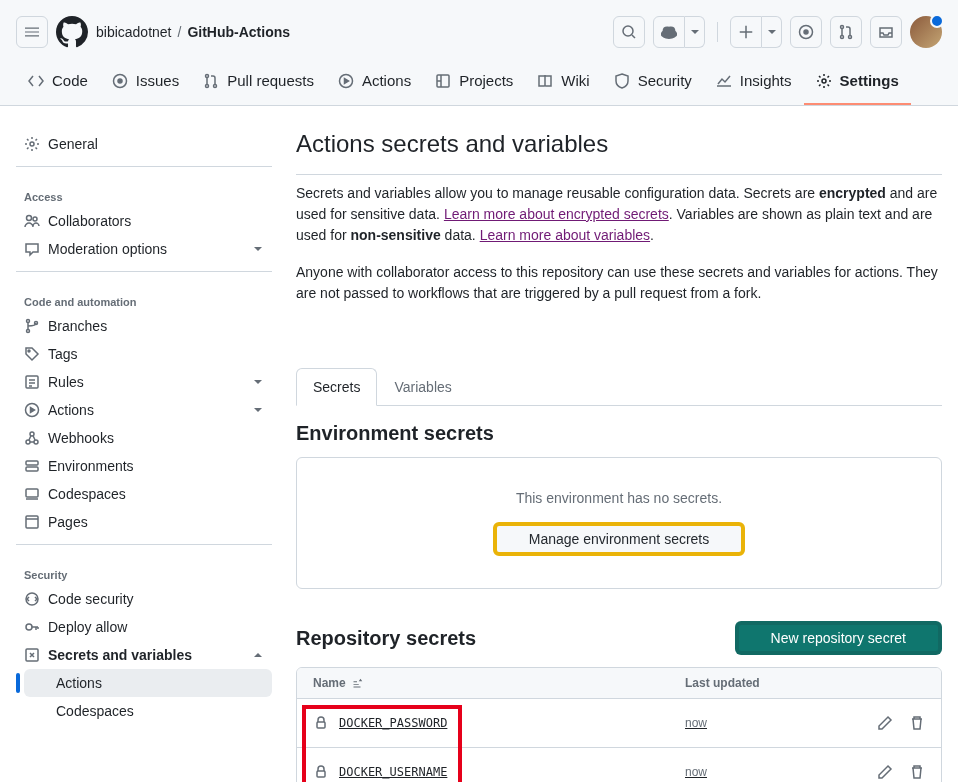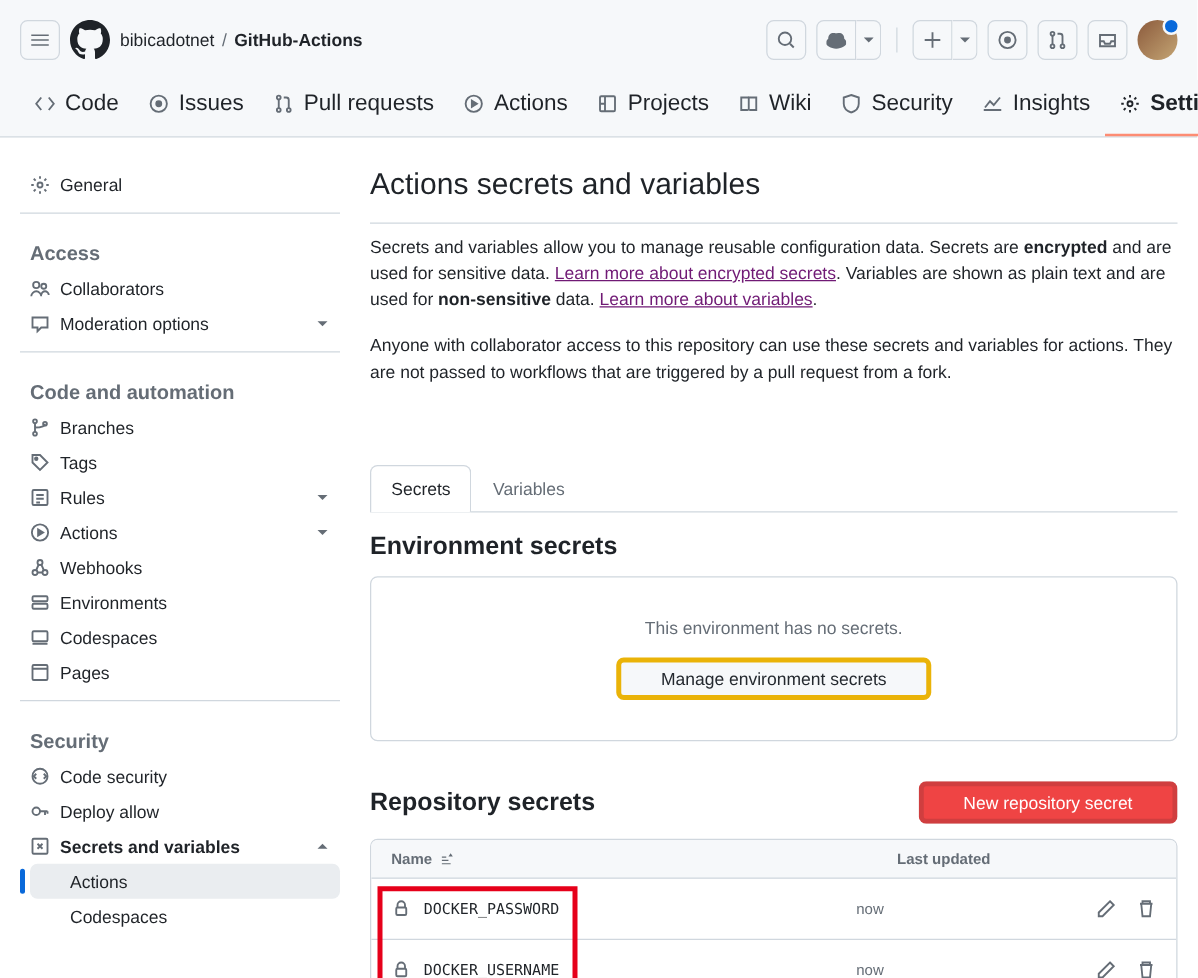--- a/index.html
+++ b/index.html
@@ -15,59 +15,59 @@
 .spacer { flex: 1; }
 .header-right { display: flex; align-items: center; gap: 8px; }
 .btn-group { display: flex; }
 .btn-group .icon-btn:first-child { border-radius: 6px 0 0 6px; }
 .btn-group .icon-btn:last-child { border-radius: 0 6px 6px 0; border-left: none; width: 20px; }
 .vdiv { width: 1px; height: 20px; background: #d0d7de; margin: 0 4px; }
 .avatar { width: 32px; height: 32px; border-radius: 50%; background: linear-gradient(135deg, #8b5a3c, #c4a574); position: relative; cursor: pointer; }
 .avatar::after { content: ''; position: absolute; top: -2px; right: -2px; width: 10px; height: 10px; background: #0969da; border-radius: 50%; border: 2px solid #f6f8fa; }
 
 .tabs { display: flex; align-items: center; padding: 0 16px; background: #f6f8fa; border-bottom: 1px solid #d0d7de; overflow-x: auto; }
-.tab { display: flex; align-items: center; gap: 8px; padding: 8px 12px 14px; color: #1f2328; cursor: pointer; border-bottom: 2px solid transparent; white-space: nowrap; font-size: 18px; }
+.tab { display: flex; align-items: center; gap: 8px; padding: 8px 12px 14px; color: #1f2328; cursor: pointer; border-bottom: 2px solid transparent; white-space: nowrap; font-size: 15px; }
 .tab.active { border-bottom-color: #fd8c73; font-weight: 600; }
 .tab svg { color: #656d76; }
 .tab.active svg { color: #1f2328; }
 
 .main { display: flex; padding: 24px 16px; gap: 24px; max-width: 1280px; margin: 0 auto; }
 .sidebar { width: 256px; flex-shrink: 0; }
 .side-item { display: flex; align-items: center; gap: 8px; padding: 6px 8px; border-radius: 6px; cursor: pointer; color: #1f2328; font-size: 14px; }
 .side-item.sub { padding-left: 32px; margin-left: 8px; }
 .side-item.sub.active { background: #eaedf0; position: relative; }
 .side-item.sub.active::before { content:''; position:absolute; left:-8px; top:4px; bottom:4px; width:4px; background:#0969da; border-radius:2px; }
 .side-item.bold { font-weight: 600; }
 .side-item svg { color: #656d76; flex-shrink: 0; }
 .side-item .chev { margin-left: auto; }
-.side-heading { font-size: 16px; font-weight: 600; color: #656d76; padding: 16px 8px 4px; }
+.side-heading { font-size: 11px; font-weight: 600; color: #656d76; padding: 16px 8px 4px; }
 .side-hr { border: none; border-top: 1px solid #d0d7de; margin: 8px 0; }
 
 .content { flex: 1; min-width: 0; }
 .page-title { font-size: 24px; font-weight: 400; margin-bottom: 8px; padding-bottom: 16px; border-bottom: 1px solid #d0d7de; }
 .desc { color: #1f2328; margin-bottom: 16px; line-height: 1.5; }
 .desc strong { font-weight: 600; }
 
 .subtabs { display: flex; border-bottom: 1px solid #d0d7de; margin-bottom: 16px; }
 .subtab { padding: 10px 16px; cursor: pointer; border: 1px solid transparent; border-radius: 6px 6px 0 0; margin-bottom: -1px; color: #656d76; margin-top: 48px; }
 .subtab.active { background: #fff; border-color: #d0d7de; border-bottom-color: #fff; color: #1f2328; }
 
 .section-title { font-size: 20px; font-weight: 600; margin-bottom: 12px; }
 .section-row { display: flex; align-items: center; justify-content: space-between; margin-bottom: 12px; }
 .empty-box { border: 1px solid #d0d7de; border-radius: 6px; padding: 32px; text-align: center; margin-bottom: 32px; }
 .empty-text { color: #656d76; margin-bottom: 16px; }
 .btn { display: inline-flex; align-items: center; padding: 5px 32px; border: 4px solid #eab308; border-radius: 6px; background: #f6f8fa; cursor: pointer; font-size: 14px; font-weight: 500; color: #24292f; }
-.btn-primary { background: #ef4444; border-color: rgba(31,35,40,.15); color: #fff; font-weight: 500; }
+.btn-primary { background: #0f766e; border-color: rgba(31,35,40,.15); color: #fff; font-weight: 500; }
 
 .table-box { border: 1px solid #d0d7de; border-radius: 6px; overflow: hidden; }
 .table-head { display: flex; background: #f6f8fa; padding: 8px 16px; font-size: 12px; font-weight: 600; color: #656d76; border-bottom: 1px solid #d0d7de; }
 .th-name { flex: 1; display: flex; align-items: center; gap: 4px; }
-.th-updated { width: 140px; text-align: center; }
+.th-updated { width: 140px; text-align: left; }
 .th-actions { width: 100px; }
-.table-row { display: flex; align-items: center; padding: 16px; border-bottom: 1px solid #d0d7de; }
+.table-row { display: flex; align-items: center; padding: 16px; border-bottom: 1px solid #d0d7de; text-decoration: underline; }
 .table-row:last-child { border-bottom: none; }
 .td-name { flex: 1; display: flex; align-items: center; gap: 10px; font-family: ui-monospace, monospace; font-size: 12px; }
 .td-updated { width: 140px; color: #656d76; font-size: 12px; }
 .td-actions { width: 100px; display: flex; gap: 16px; justify-content: flex-end; }
 .td-actions svg { cursor: pointer; color: #656d76; }
 .highlight-box { position: absolute; border: 4px solid #e6001a; pointer-events: none; }
 .table-wrap { position: relative; }
 </style>
 </head>
 <body>

